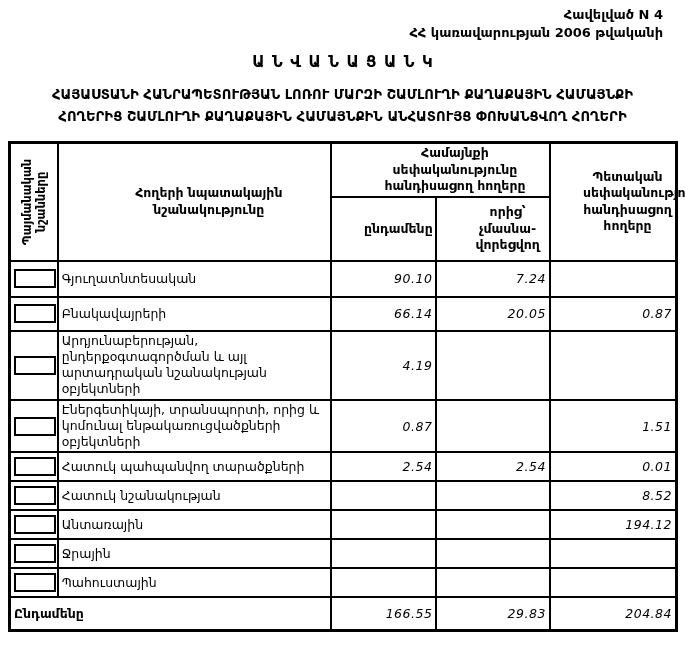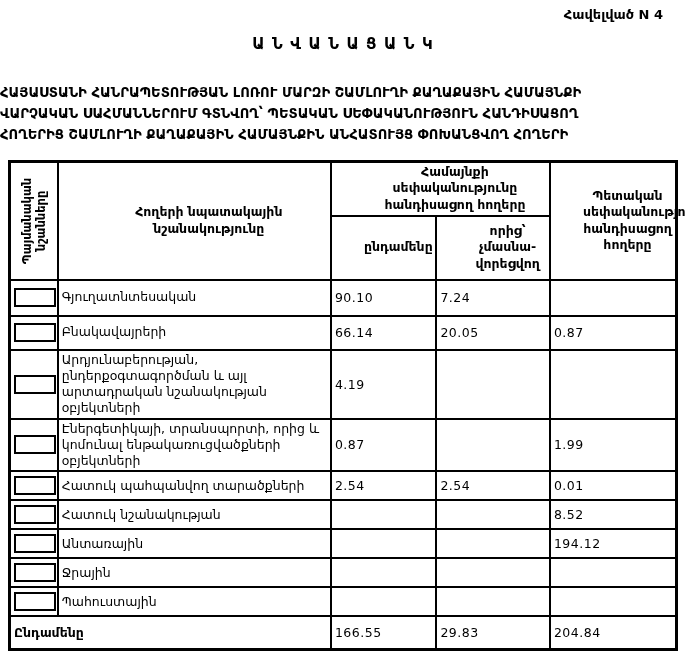--- a/index.html
+++ b/index.html
@@ -20,21 +20,21 @@
 
   
   .doc-title{
     margin-top:11px;text-align:center;
     font-weight:bold;font-size:15px;letter-spacing:0.5em;
     text-indent:0.5em;
   }
 
   
   .subtitle{
-    margin-top:29px;
+    margin-top:13px;text-align:center;
     font-weight:bold;font-size:13.2px;line-height:1.6;
   }
 
   
   table.land-table{
     border-collapse:collapse;table-layout:fixed;
     margin:14px 7px 0 8px;width:670px;
     border:3px solid #000;
   }
   .land-table th,.land-table td{
@@ -59,22 +59,22 @@
     width:96px;text-align:center;
     font-size:11.5px;font-weight:bold;line-height:1.25;
   }
 
   .label-cell{
     text-align:left;font-weight:normal;
     font-size:12.3px;line-height:1.3;
     padding-left:6px;
   }
   .num-cell{
-    text-align:left;font-weight:normal;
-    font-size:13.5px;letter-spacing:0.5px;
+    text-align:right;font-weight:normal;
+    font-size:13.5px;letter-spacing:0.5px;font-style:italic;
   }
   .sym-cell{text-align:center;}
   .legend-box{
     width:38px;height:15px;
     border:2px solid #000;
     margin:0 auto;background:#fff;
   }
   tr.h32 td{height:32px;}
   tr.h30 td{height:30px;}
   tr.h40 td{height:38px;}
@@ -85,27 +85,27 @@
     padding-left:50px;font-size:12.8px;
   }
 </style>
 </head>
 <body>
 
 <div class="page">
 
   <div class="appendix">
     <div>Հավելված N 4</div>
+    <div>ՀՀ կառավարության 2006 թվականի</div>
   </div>
 
   <div class="doc-title">ԱՆՎԱՆԱՑԱՆԿ</div>
 
   <div class="subtitle">
     <div>ՀԱՅԱՍՏԱՆԻ ՀԱՆՐԱՊԵՏՈՒԹՅԱՆ ԼՈՌՈՒ ՄԱՐԶԻ ՇԱՄԼՈՒՂԻ ՔԱՂԱՔԱՅԻՆ ՀԱՄԱՅՆՔԻ</div>
-    <div>ՎԱՐՉԱԿԱՆ ՍԱՀՄԱՆՆԵՐՈՒՄ ԳՏՆՎՈՂ՝ ՊԵՏԱԿԱՆ ՍԵՓԱԿԱՆՈՒԹՅՈՒՆ ՀԱՆԴԻՍԱՑՈՂ</div>
     <div>ՀՈՂԵՐԻՑ ՇԱՄԼՈՒՂԻ ՔԱՂԱՔԱՅԻՆ ՀԱՄԱՅՆՔԻՆ ԱՆՀԱՏՈՒՅՑ ՓՈԽԱՆՑՎՈՂ ՀՈՂԵՐԻ</div>
   </div>
 
   <table class="land-table">
     <colgroup>
       <col class="col-sym">
         <col class="col-name">
         <col class="col-total">
         <col class="col-nonpriv">
         <col class="col-state">
@@ -152,21 +152,21 @@
         <td class="num-cell"></td>
         <td class="num-cell"></td>
       </tr>
       <tr class="h40">
         <td class="sym-cell">
             <div class="legend-box"></div>
           </td>
         <td class="label-cell">Էներգետիկայի,  տրանսպորտի, որից և կոմունալ ենթակառուցվածքների  օբյեկտների</td>
         <td class="num-cell">0.87</td>
         <td class="num-cell"></td>
-        <td class="num-cell">1.99</td>
+        <td class="num-cell">1.51</td>
       </tr>
       <tr class="h25">
         <td class="sym-cell">
             <div class="legend-box"></div>
           </td>
         <td class="label-cell">Հատուկ պահպանվող տարածքների</td>
         <td class="num-cell">2.54</td>
         <td class="num-cell">2.54</td>
         <td class="num-cell">0.01</td>
       </tr>

